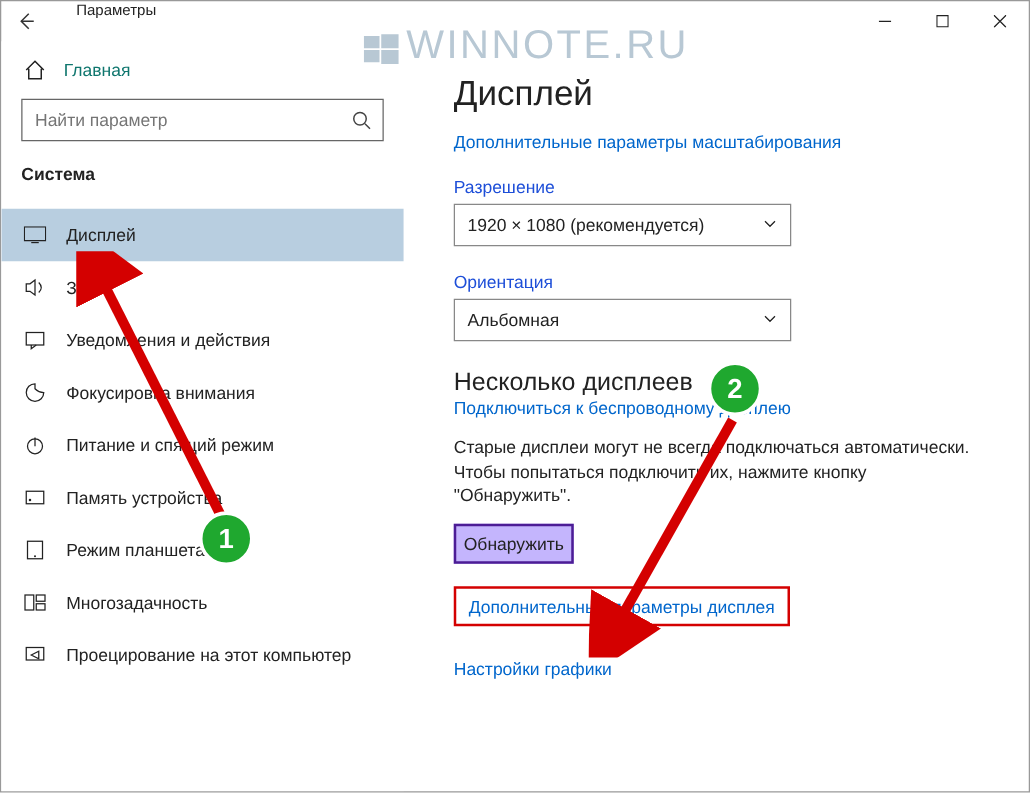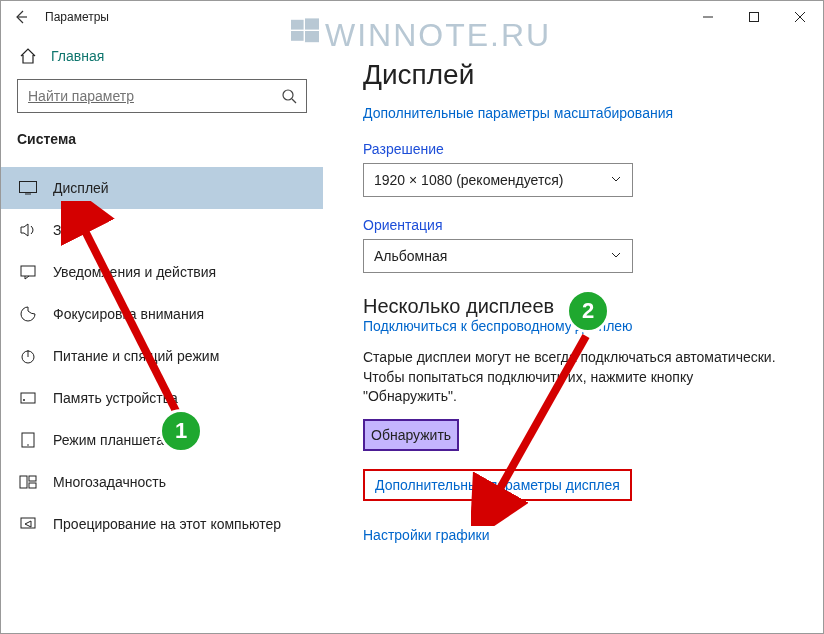--- a/index.html
+++ b/index.html
@@ -1,44 +1,44 @@
 <!DOCTYPE html>
 <html><head>
 <meta charset="utf-8">
 <style>
   * { box-sizing: border-box; margin: 0; padding: 0; font-family: "Segoe UI", Tahoma, sans-serif; }
   body { width: 824px; height: 634px; overflow: hidden; position: relative; background: #fff; border: 1px solid #999; }
-  .titlebar { height: 32px; display: flex; align-items: center; position: relative; }
+  .titlebar { height: 32px; display: flex; align-items: flex-start; position: relative; gap: 16px; }
   .back-btn { width: 40px; height: 32px; display: flex; align-items: center; justify-content: center; color: #333; }
   .title { font-size: 12px; color: #222; margin-left: 4px; }
   .win-controls { position: absolute; right: 0; top: 0; display: flex; }
   .win-btn { width: 46px; height: 32px; display: flex; align-items: center; justify-content: center; color: #222; }
   .win-btn svg { display: block; }
   .body { display: flex; height: calc(100% - 32px); }
   .sidebar { width: 322px; background: #fff; padding-top: 6px; height: 100%; overflow: hidden; }
   .home-row { display: flex; align-items: center; gap: 14px; padding: 8px 16px 14px 18px; font-size: 14px; color: #0f766e; }
   .search-row { padding: 0 16px 18px 16px; }
   .search-box { position: relative; border: 1px solid #666; height: 34px; display: flex; align-items: center; }
-  .search-box input { border: none; outline: none; flex: 1; padding: 0 10px; font-size: 14px; background: transparent; color: #666; text-decoration: underline; }
+  .search-box input { border: none; outline: none; flex: 1; padding: 0 10px; font-size: 14px; background: transparent; color: #666; }
   .search-icon { width: 34px; height: 34px; display: flex; align-items: center; justify-content: center; color: #444; }
   .group-title { font-weight: 600; font-size: 14px; padding: 0 16px 10px 16px; color: #222; }
   .nav { margin-top: 10px; }
   .nav-item { display: flex; align-items: center; gap: 16px; padding: 12px 16px 12px 18px; font-size: 14px; color: #222; }
   .nav-item.active { background: #b8cee0; }
   .nav-icon { width: 18px; height: 18px; display: flex; align-items: center; justify-content: center; }
   .content { flex: 1; padding: 26px 40px; overflow: hidden; position: relative; }
   .page-title { font-size: 28px; font-weight: 400; margin-bottom: 14px; color: #222; }
   .link { color: #0066cc; font-size: 14px; margin-bottom: 14px; cursor: pointer; }
   .link.boxed { border: 2px solid #d40000; padding: 6px 10px; display: inline-block; }
   .field-label { font-size: 14px; color: #1d4ed8; margin-bottom: 6px; margin-top: 20px; }
   .select-box { border: 1px solid #888; height: 34px; width: 270px; display: flex; align-items: center; justify-content: space-between; padding: 0 10px; font-size: 14px; color: #222; margin-bottom: 12px; }
   .section-title { font-size: 20px; font-weight: 400; margin-top: 22px; color: #222; }
   .body-text { font-size: 14px; color: #222; line-height: 1.4; margin-bottom: 12px; max-width: 420px; }
   .button { background: #c4b5fd; border: 2px solid #4c1d95; padding: 6px 6px; font-size: 14px; color: #222; display: inline-block; }
-  .watermark { position: absolute; top: 16px; left: 290px; font-size: 32px; font-weight: 300; letter-spacing: 2px; color: #b8c8d4; font-family: Arial, sans-serif; display: flex; align-items: flex-start; gap: 6px; pointer-events: none; z-index: 5; }
+  .watermark { position: absolute; top: 16px; left: 290px; font-size: 32px; font-weight: 300; letter-spacing: 2px; color: #b8c8d4; font-family: Arial, sans-serif; display: flex; align-items: flex-end; gap: 6px; pointer-events: none; z-index: 5; }
   .wm-logo { display: inline-flex; }
   
   .ann-circle { position: absolute; width: 44px; height: 44px; border-radius: 50%; background: #1fa82f; border: 3px solid #fff; color: #fff; display: flex; align-items: center; justify-content: center; font-size: 22px; font-weight: bold; z-index: 20; }
   .ann-arrow { position: absolute; z-index: 19; }
 </style>
 </head>
 <body>
 
 <div class="watermark">
   <span class="wm-logo">

